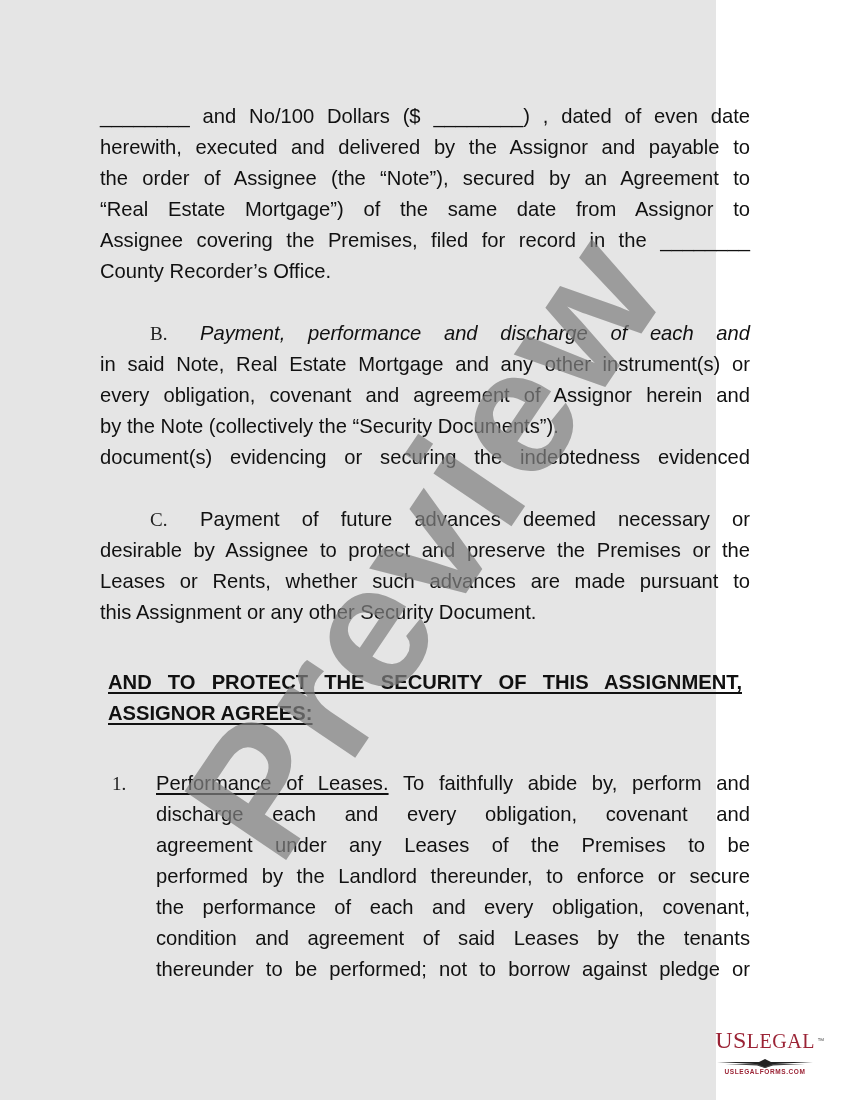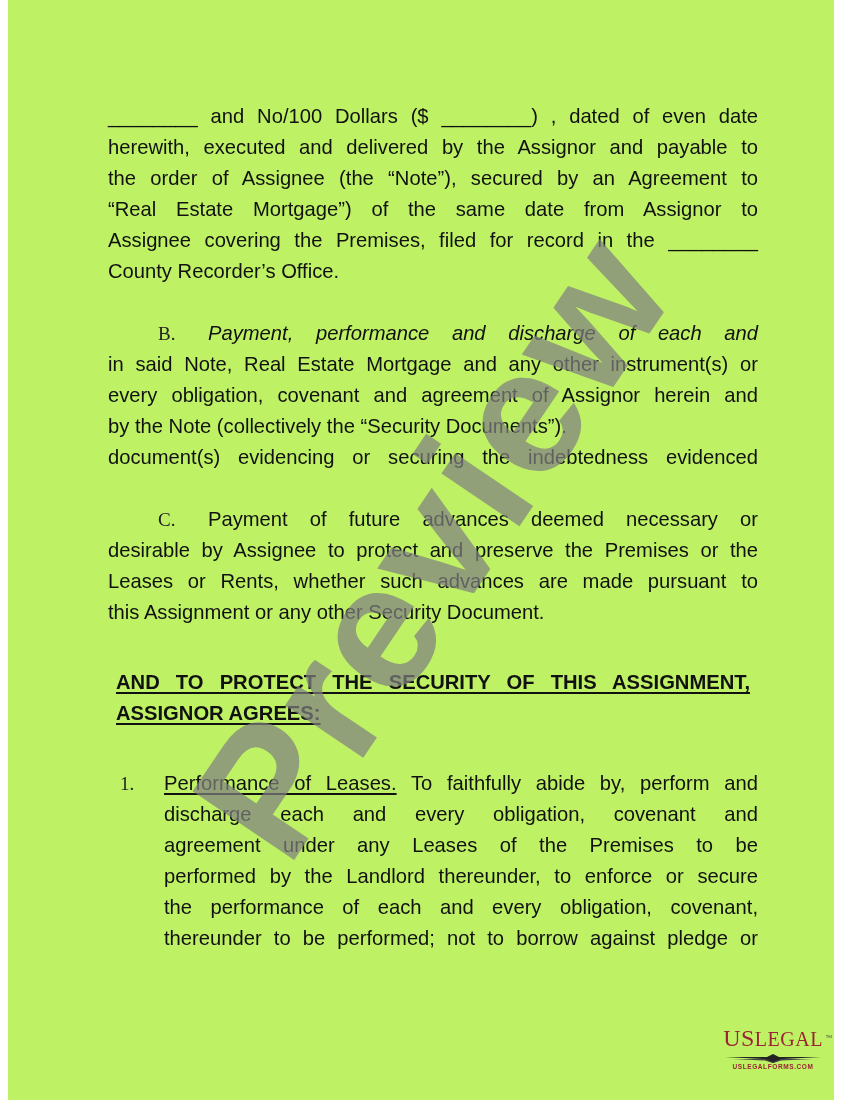--- a/index.html
+++ b/index.html
@@ -10,25 +10,25 @@
   body {
     width: 850px;
     height: 1100px;
     position: relative;
     overflow: hidden;
     font-family: "Liberation Sans", sans-serif;
     color: #111111;
   }
   .page {
     position: absolute;
-    left: 8px;
+    left: 0;
     top: 0;
-    width: 826px;
+    width: 716px;
     height: 1100px;
-    background: #bef264;
+    background: #e5e5e5;
   }
   .content {
     position: absolute;
     left: 100px;
     top: 101px;
     width: 650px;
     font-size: 20.2px;
     line-height: 31px;
   }
   .para {
@@ -106,21 +106,21 @@
     position: absolute;
     left: 706px;
     top: 1024px;
     width: 118px;
     height: 46px;
     text-align: center;
   }
   .logo-main {
     font-family: "Liberation Serif", serif;
     font-size: 24px;
-    line-height: 28px;
+    line-height: 33px;
     color: #9b2335;
     letter-spacing: 0.5px;
     position: relative;
     display: inline-block;
     text-align: center;
   }
   .logo-main .small {
     font-size: 20px;
   }
   .logo-tm {
@@ -198,20 +198,21 @@
 
     <div class="para list-item">
       <span class="list-num">1.</span>
       <span class="line">
         <span class="u">Performance of Leases.</span><span> To faithfully abide by, perform and</span>
       </span>
       <span class="line">discharge each and every obligation, covenant and</span>
       <span class="line">agreement under any Leases of the Premises to be</span>
       <span class="line">performed by the Landlord thereunder, to enforce or secure</span>
       <span class="line">the performance of each and every obligation, covenant,</span>
+      <span class="line">condition and agreement of said Leases by the tenants</span>
       <span class="line">thereunder to be performed; not to borrow against pledge or</span>
     </div>
 
   </div>
 
   <div class="watermark">Preview</div>
 
   <div class="logo">
     <div class="logo-main">
       <span>US</span><span class="small">LEGAL</span>

